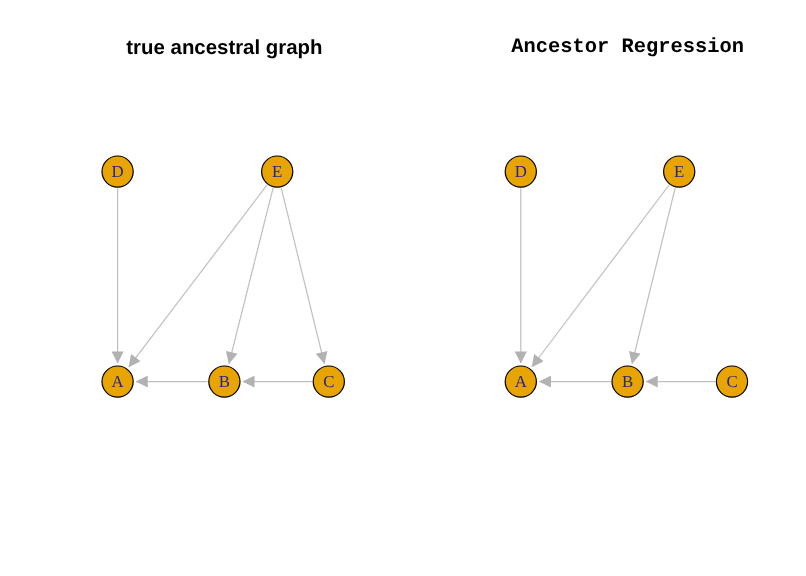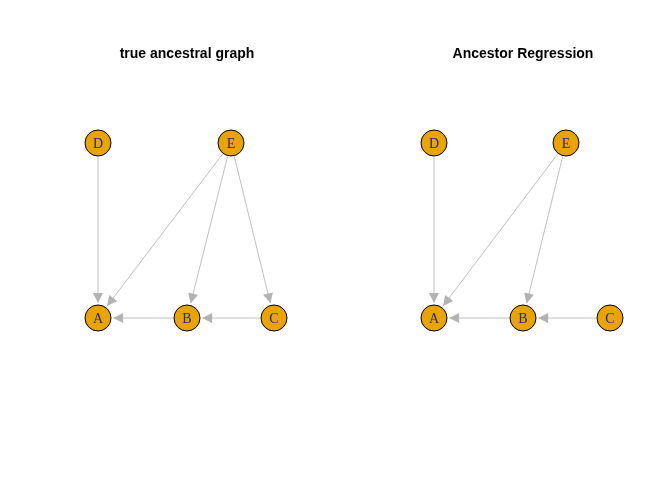--- a/index.html
+++ b/index.html
@@ -14,41 +14,40 @@
     background: #ffffff;
     overflow: hidden;
     font-family: "Liberation Sans", sans-serif;
   }
   .panel-title {
     position: absolute;
     top: 30px;
     transform: translateX(-50%);
     font-family: "Liberation Sans", sans-serif;
     font-weight: bold;
-    font-size: 14px;
+    font-size: 17px;
     color: #000000;
     white-space: nowrap;
-    margin-top: 15px;
   }
   #graph-svg {
     position: absolute;
     left: 0;
     top: 0;
   }
   .node-label {
     font-family: "Liberation Serif", "DejaVu Serif", serif;
     font-size: 14px;
   }
 </style>
 </head>
 <body>
 
 <div id="canvas">
   <div class="panel-title" id="title-left" style="left: 187px;">true ancestral graph</div>
-  <div class="panel-title" id="title-right" style="left: 523px;">Ancestor Regression</div>
+  <div class="panel-title" id="title-right" style="left: 523px; font-family: Liberation Mono, monospace;">Ancestor Regression</div>
   <svg id="graph-svg" width="672" height="480">
     <defs>
       <marker id="arrowhead" viewBox="0 0 10 10" refX="9.6" refY="5" markerUnits="userSpaceOnUse" markerWidth="14" markerHeight="10" orient="auto">
         <path d="M0,0 L10,5 L0,10 Z" fill="#b2b2b2"></path>
       </marker>
     </defs>
   <g>
         <line x1="98" y1="157" x2="98" y2="302.5" stroke="#bfbfbf" stroke-width="1" marker-end="url(#arrowhead)"></line>
         <line x1="222.52883425453018" y1="154.14627071772344" x2="107.37879064677014" y2="305.6594859910919" stroke="#bfbfbf" stroke-width="1" marker-end="url(#arrowhead)"></line>
         <line x1="227.58624896344895" y1="156.57741889537354" x2="190.77951007618154" y2="302.96785765155073" stroke="#bfbfbf" stroke-width="1" marker-end="url(#arrowhead)"></line>

